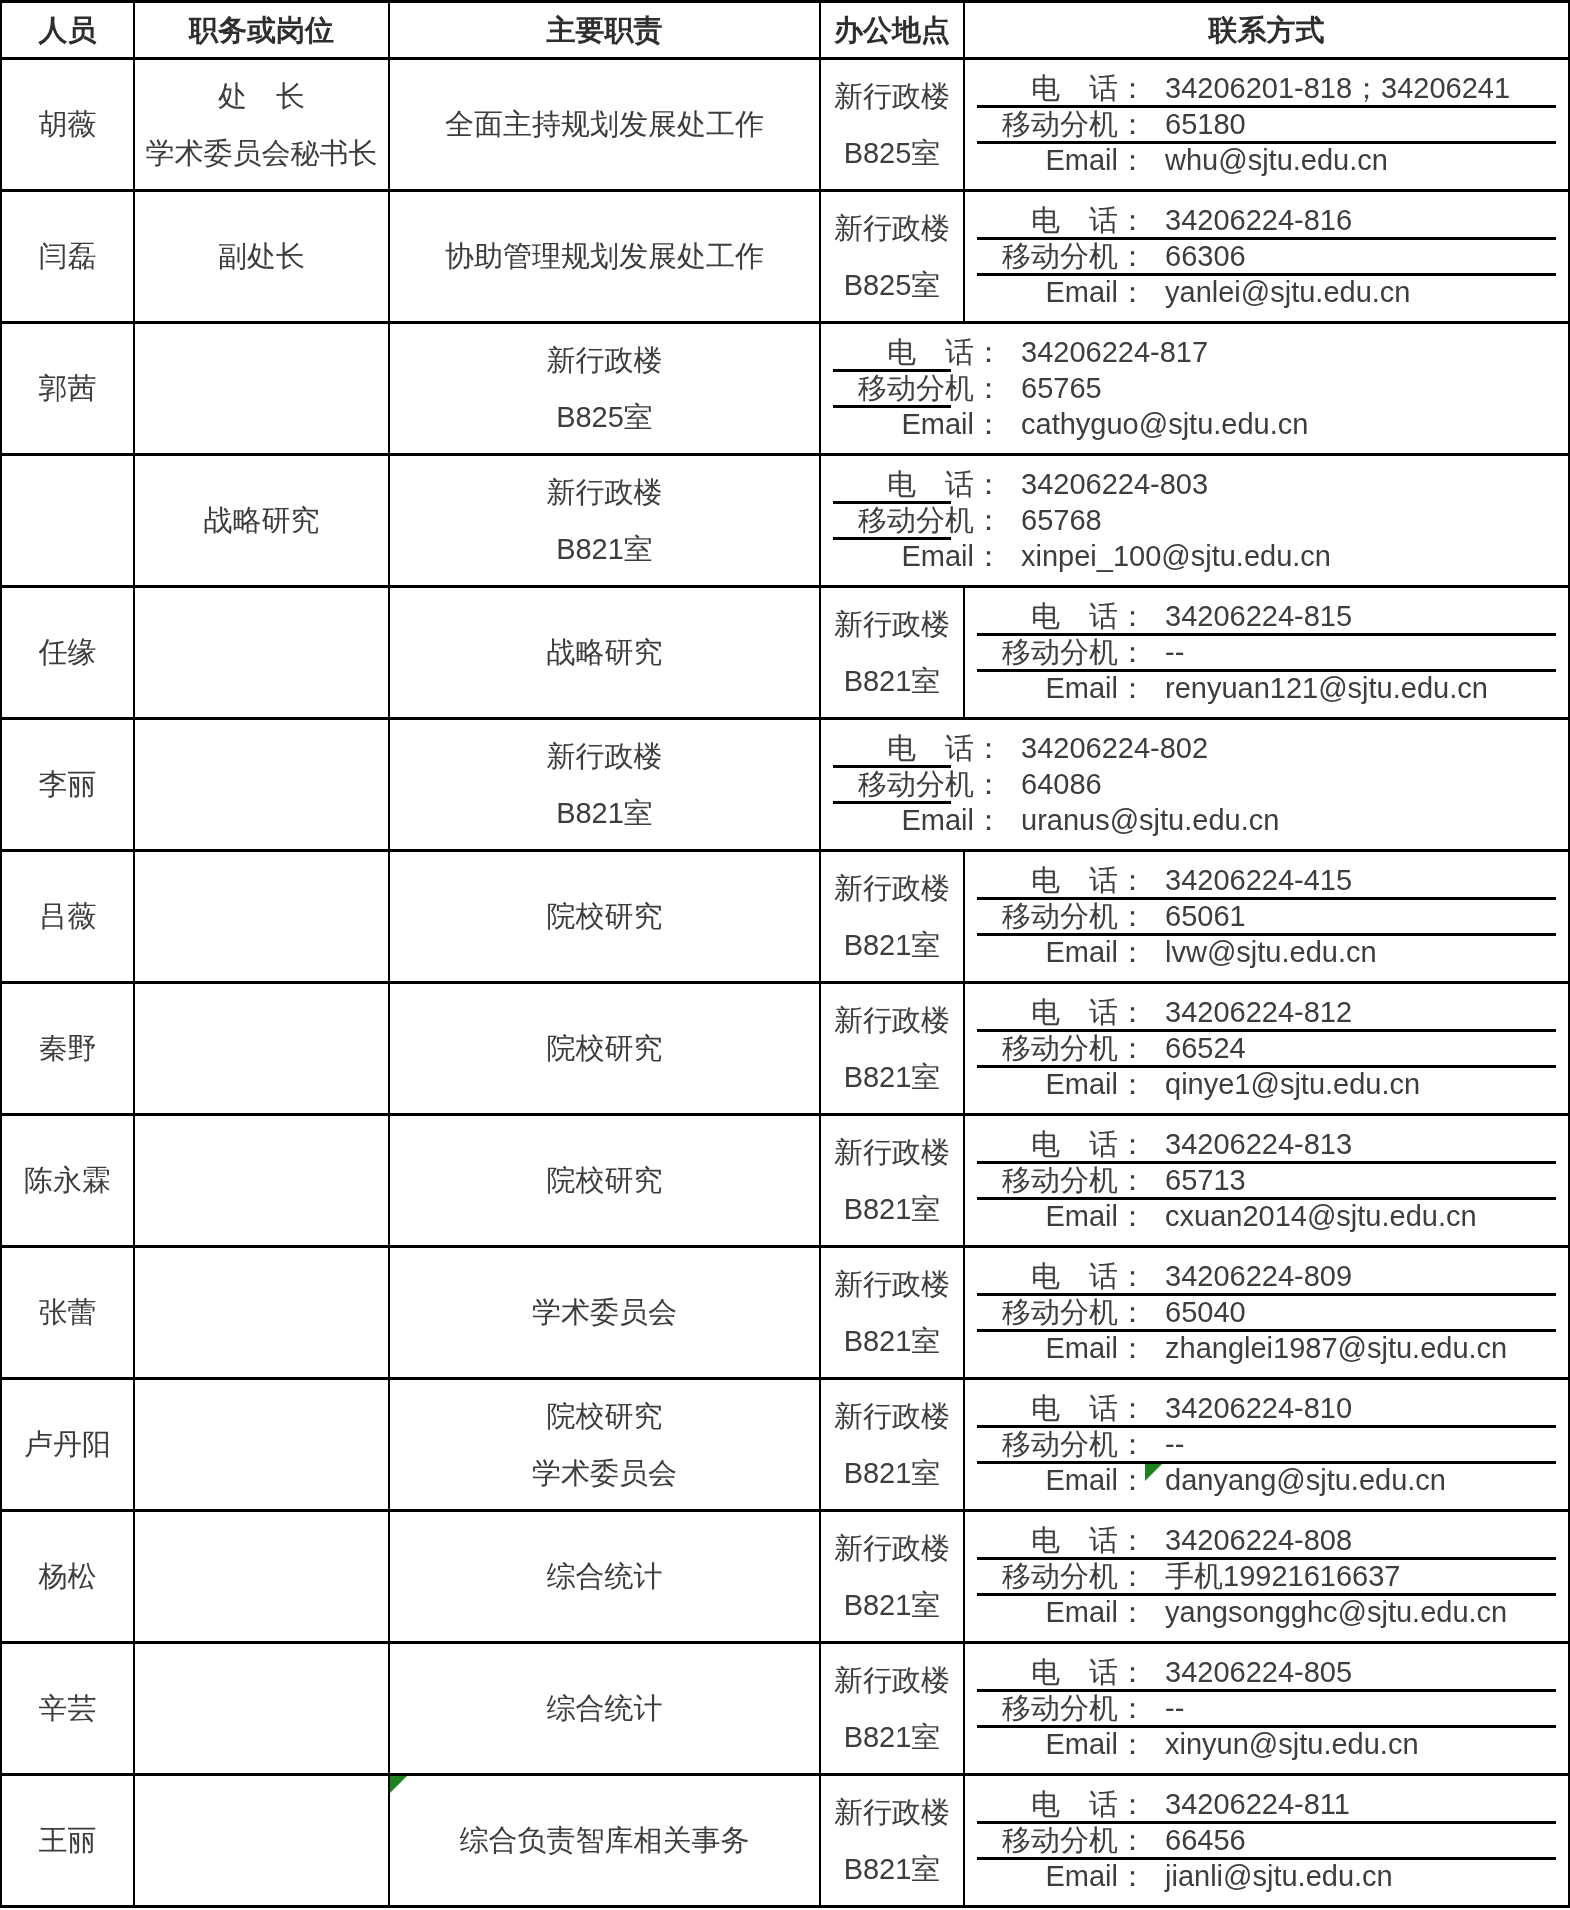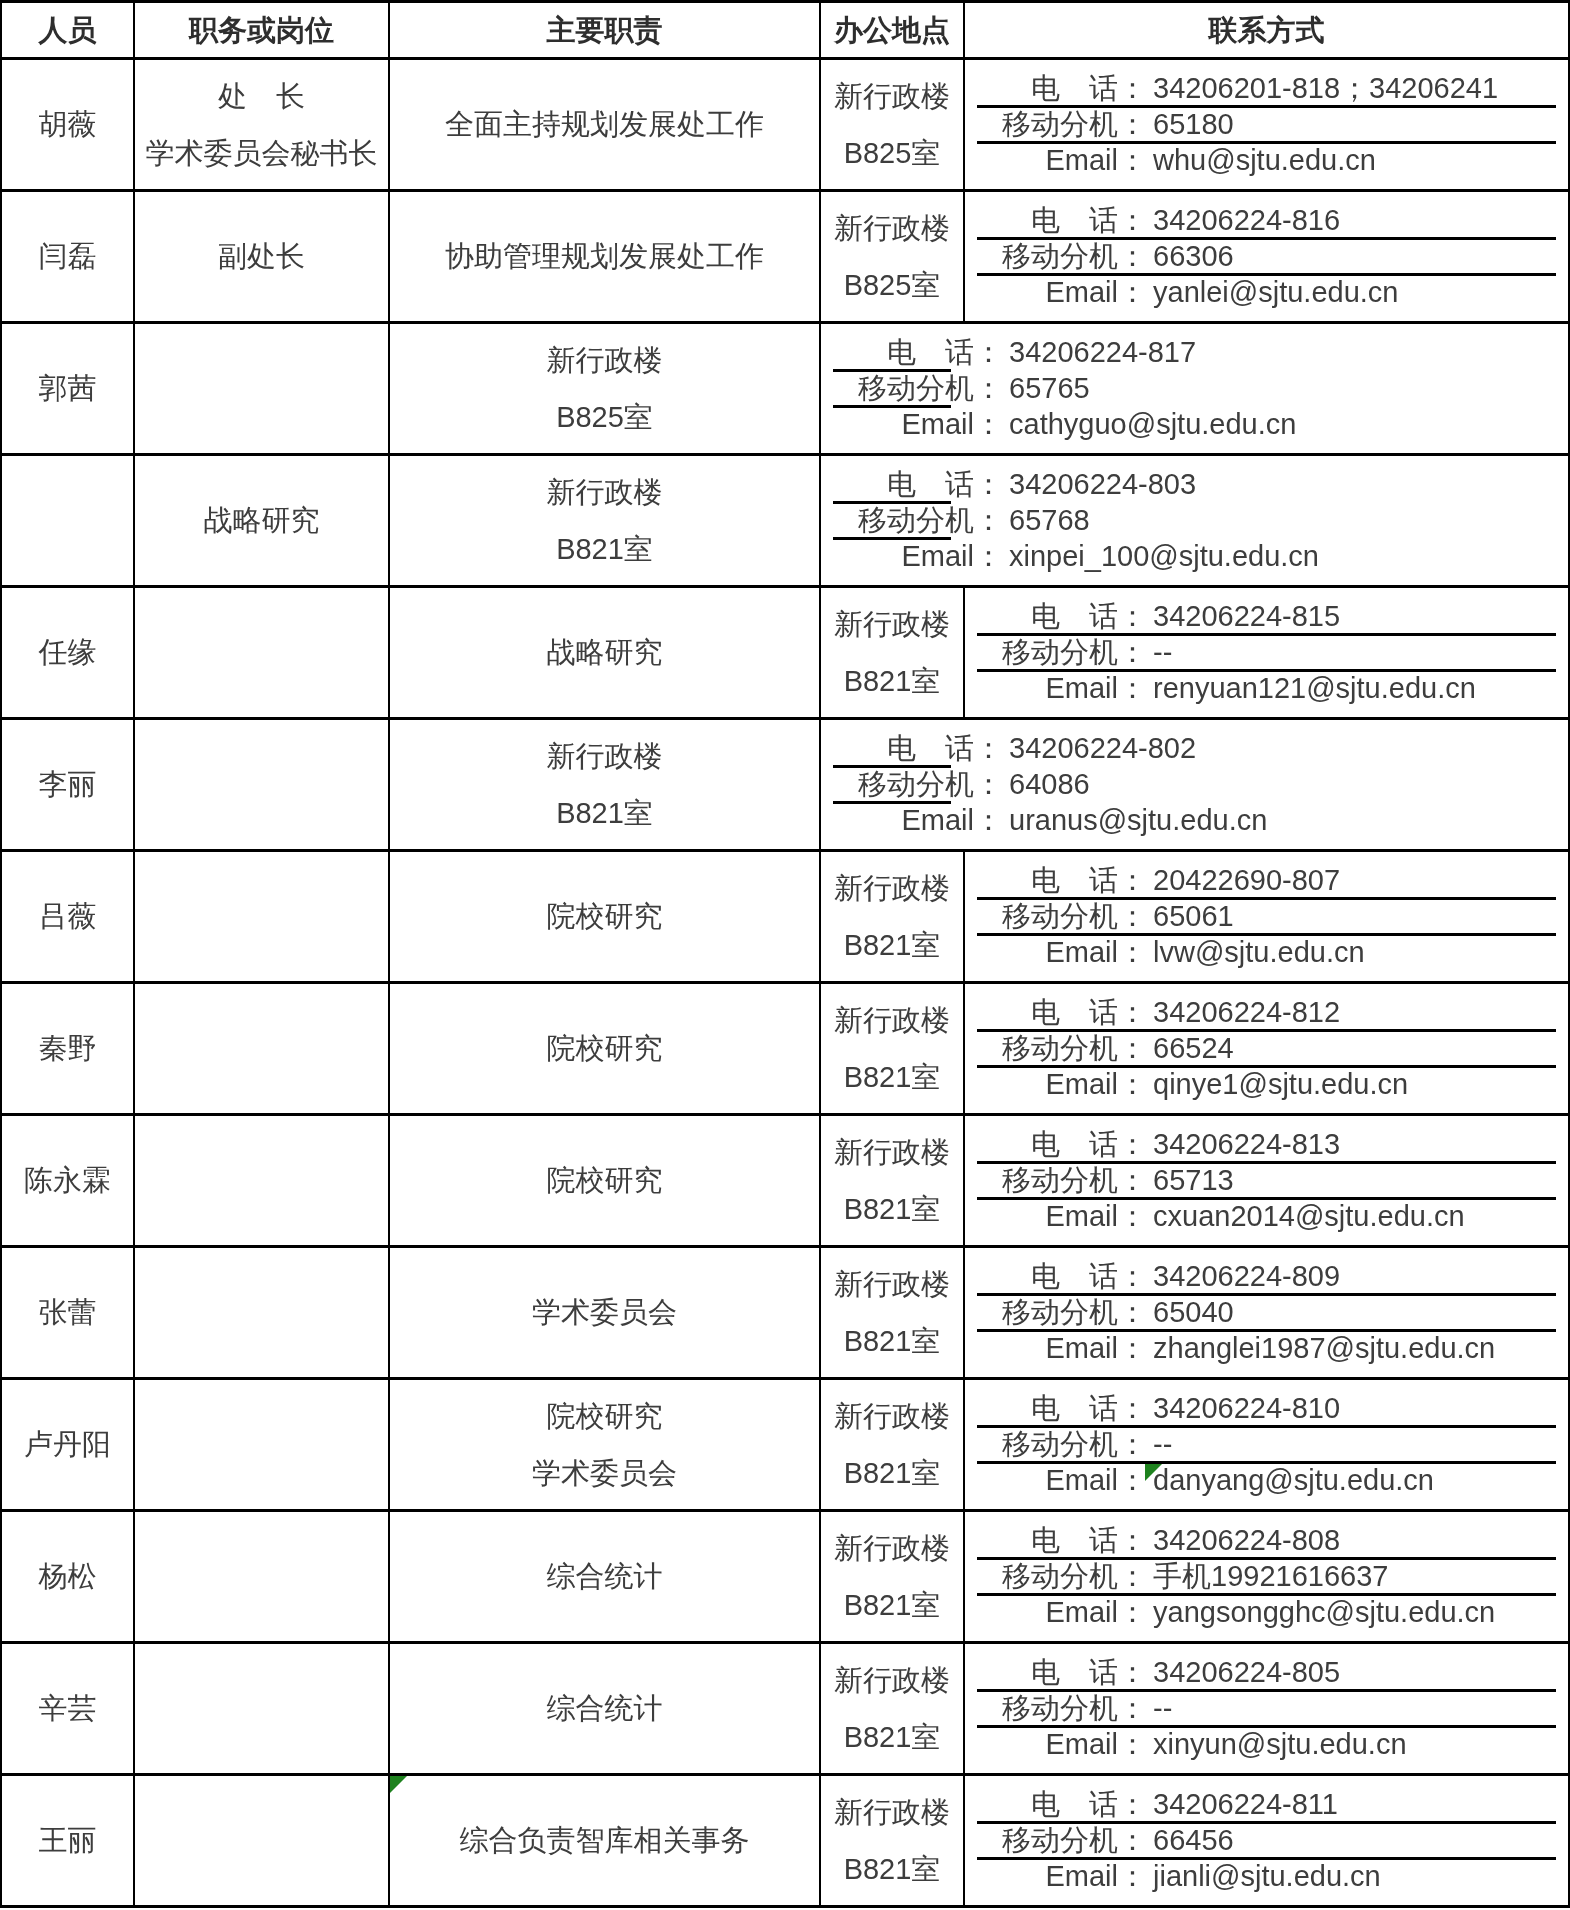--- a/index.html
+++ b/index.html
@@ -36,21 +36,21 @@
     height:54px; padding:0;
   }
   .body-row .cell { height:129px; }
   .cell.contact {
     flex-direction:column; align-items:stretch; justify-content:stretch;
     padding:12px; text-align:left; line-height:1.2;
   }
   .sub { flex:1 1 0; display:flex; align-items:center; position:relative; min-height:0; }
   .sub + .sub { border-top:3px solid #000; }
   .lbl { width:170px; text-align:right; white-space:pre; flex:none; }
-  .val { margin-left:6px; white-space:pre; }
+  .val { margin-left:18px; white-space:pre; }
   .corner {
     position:absolute; top:0; left:0; width:0; height:0;
     border-top:17px solid var(--marker);
     border-right:17px solid transparent;
     display:none;
   }
   .corner.email-corner { left:168px; }
 </style>
 </head>
 <body style="--marker: #1e821e;">
@@ -211,21 +211,21 @@
     <div class="cell"></div>
     <div class="cell duty">
       
       <span>院校研究</span>
     </div>
     <div class="cell">新行政楼
 B821室</div>
     <div class="cell contact">
       <div class="sub">
         <span class="lbl">电　话：</span>
-        <span class="val">20422690-807</span>
+        <span class="val">34206224-415</span>
       </div>
       <div class="sub">
         <span class="lbl">移动分机：</span>
         <span class="val">65061</span>
       </div>
       <div class="sub">
         
         <span class="lbl">Email：</span>
         <span class="val">lvw@sjtu.edu.cn</span>
       </div>

